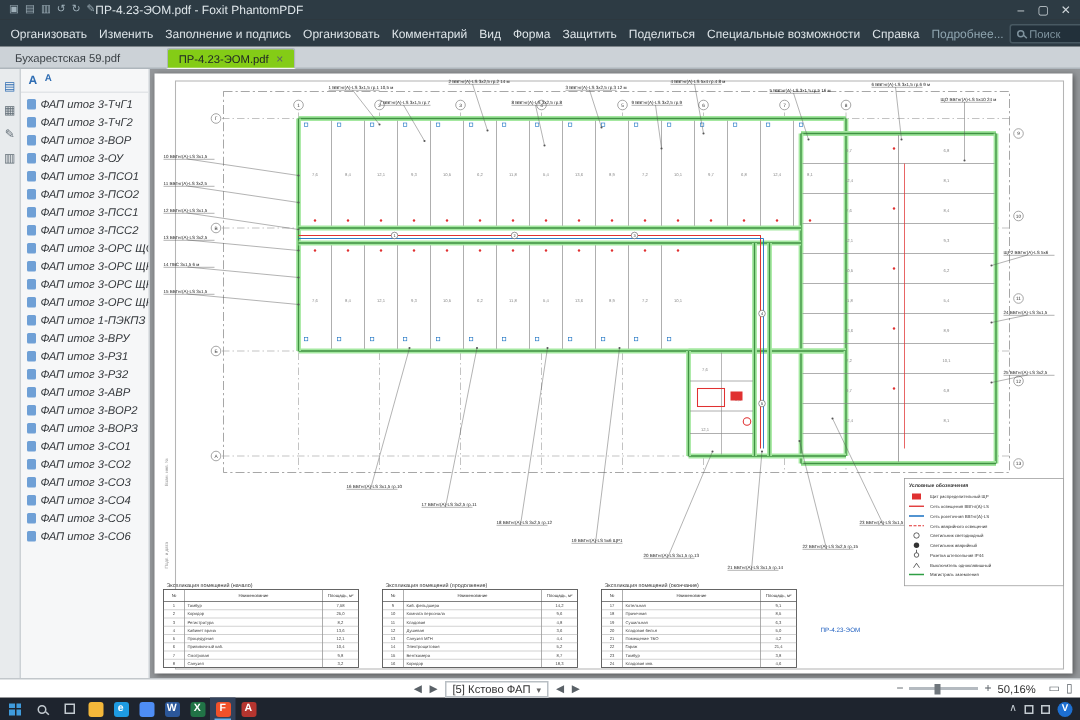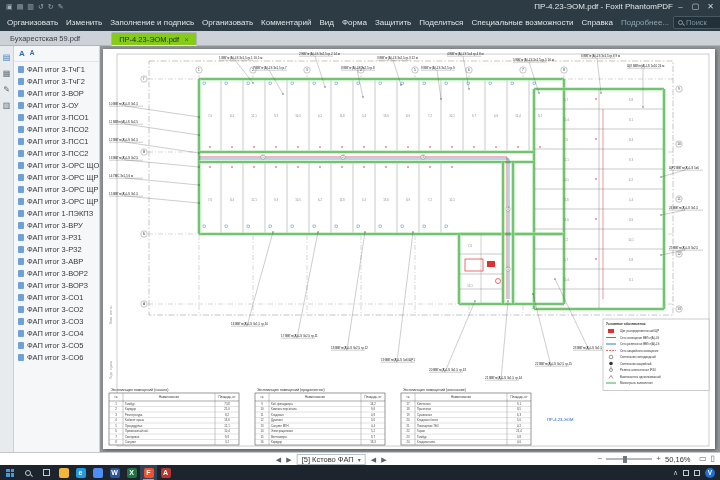--- a/index.html
+++ b/index.html
@@ -3,21 +3,21 @@
 <meta charset="utf-8">
 <style>
   *{box-sizing:border-box;margin:0;padding:0;}
   body{width:720px;height:480px;overflow:hidden;font-family:"Liberation Sans",sans-serif;background:#333;}
   .app{width:720px;height:480px;display:flex;flex-direction:column;}
 
   
   .titlebar{height:13px;background:#2d3b44;display:flex;align-items:center;padding:0 2px;flex:none;}
   .qat{display:flex;align-items:center;gap:4px;padding-left:4px;flex:none;}
   .qat .qicon{color:#9fb0b9;font-size:7px;line-height:1;}
-  .titlebar .title{flex:1;text-align:right;font-size:8px;color:#dfe6ea;white-space:nowrap;overflow:hidden;}
+  .titlebar .title{flex:1;text-align:left;font-size:8px;color:#dfe6ea;white-space:nowrap;overflow:hidden;}
   .winctrl{display:flex;align-items:center;flex:none;}
   .winctrl .wbtn{width:15px;text-align:center;color:#cfd6da;font-size:8px;line-height:13px;}
 
   
   .menubar{height:18px;background:#2d3b44;display:flex;align-items:center;padding:0 3px;flex:none;}
   .menu-item{color:#dde4e8;font-size:8px;padding:2px 4px;white-space:nowrap;}
   .menu-more{color:#8fa5b0;font-size:8px;padding:2px 4px;white-space:nowrap;}
   .menu-search{margin-left:auto;margin-right:2px;display:flex;align-items:center;gap:3px;background:#22303a;border:1px solid #485962;border-radius:2px;height:13px;min-width:88px;padding:0 4px;}
   .menu-search .ph{color:#7f939e;font-size:7.5px;}
   .mag{width:5px;height:5px;border:1px solid #7f939e;border-radius:50%;position:relative;flex:none;}
@@ -32,21 +32,21 @@
 
   
   .content{flex:1;display:flex;min-height:0;}
   .iconstrip{width:14px;background:#e8ebed;border-right:1px solid #ccd1d5;display:flex;flex-direction:column;align-items:center;gap:8px;padding-top:8px;flex:none;}
   .iconstrip .sicon{color:#5f6b74;font-size:8px;line-height:1;}
   .iconstrip .sicon.active{color:#2f6db3;}
   .bookmarks{width:86px;background:#f6f7f8;border-right:1px solid #ccd1d5;display:flex;flex-direction:column;flex:none;overflow:hidden;}
   .bm-tools{display:flex;align-items:center;gap:5px;height:16px;padding:0 5px;border-bottom:1px solid #e2e5e8;flex:none;}
   .bm-tools .bm-tool{color:#2f6db3;font-weight:bold;font-size:8px;line-height:1;}
   .bm-tools .bm-tool.small{font-size:6.5px;}
-  .bm-list{flex:1;overflow:hidden;padding-top:1px;}
+  .bm-list{flex:1;overflow:hidden;padding-top:1px;font-style:italic;}
   .bm-item{display:flex;align-items:center;gap:3px;height:12px;padding-left:4px;white-space:nowrap;overflow:hidden;}
   .bm-flag{width:6px;height:7px;background:#6fa0d6;border-radius:1px;flex:none;}
   .bm-label{font-size:7.5px;color:#34383c;}
 
   .viewer{flex:1;background:#94979a;position:relative;overflow:hidden;}
   .page{position:absolute;left:3px;top:3px;width:612px;height:400px;background:#fff;box-shadow:1px 1px 4px rgba(0,0,0,.45);}
   .page svg{display:block;width:612px;height:400px;}
   svg text{font-family:"Liberation Sans",sans-serif;}
 
   

